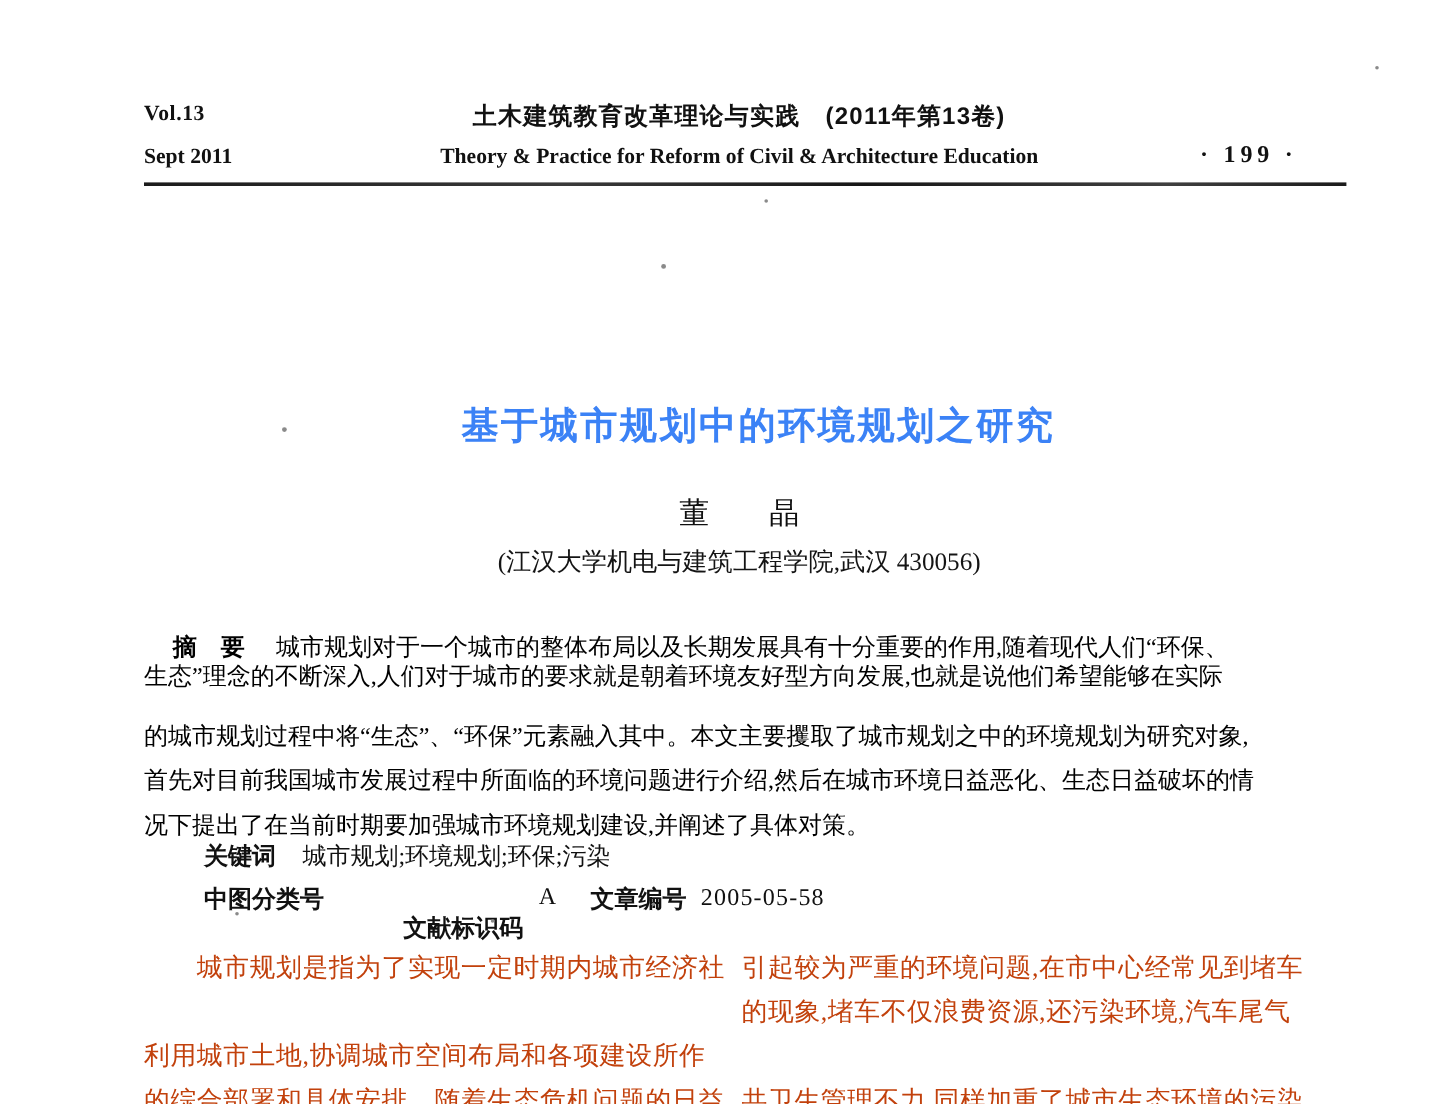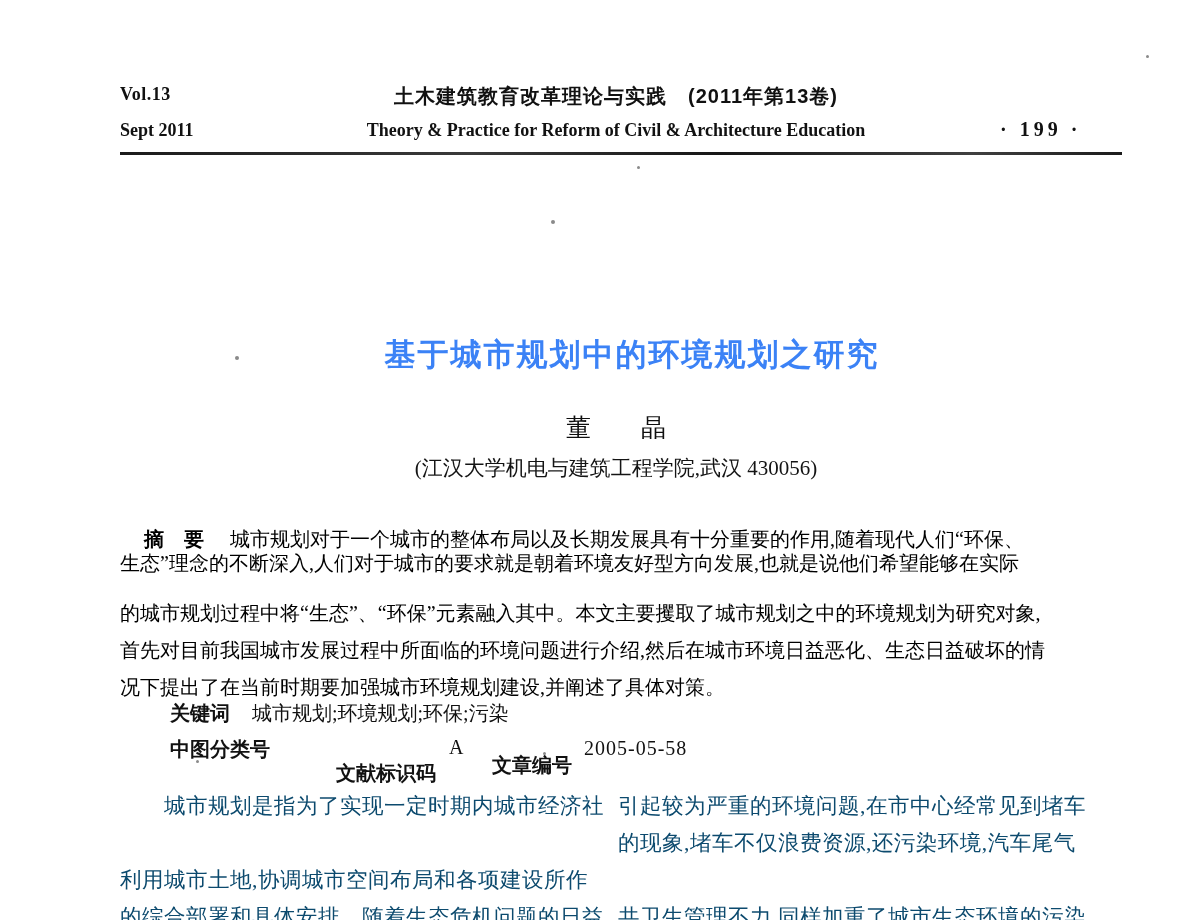--- a/index.html
+++ b/index.html
@@ -93,29 +93,29 @@
   }
   .label-gap { display: inline-block; width: 26px; }
   .kw-line {
     left: 170px; top: 700px;
     font-size: 20px; white-space: nowrap;
   }
   .kw-line .label-gap { width: 22px; }
   .clc-label   { left: 170px; top: 736px; font-size: 20px; }
   .doccode-label { left: 336px; top: 736px; font-size: 20px; margin-top: 24px; }
   .doccode-val { left: 449px; top: 736px; font-size: 20px; }
-  .artid-label { left: 492px; top: 736px; font-size: 20px; margin-top: 16px; }
+  .artid-label { left: 492px; top: 736px; font-size: 20px; }
   .artid-val   { left: 584px; top: 737px; font-size: 20px; letter-spacing: 1px; }
 
   
   .body-line {
     height: 34px;
     font-size: 21.5px;
     white-space: nowrap;
-    color: #0c4a6e;
+    color: #c2410c;
     letter-spacing: 0.5px;
   }
   .col-left  { left: 120px; width: 492px; }
   .col-right { left: 618px; width: 492px; }
   .row-1 { top: 791px; }
   .row-2 { top: 828px; }
   .row-3 { top: 865px; }
   .row-4 { top: 902px; }
   .indent { padding-left: 44px; }
   .sub-x {

